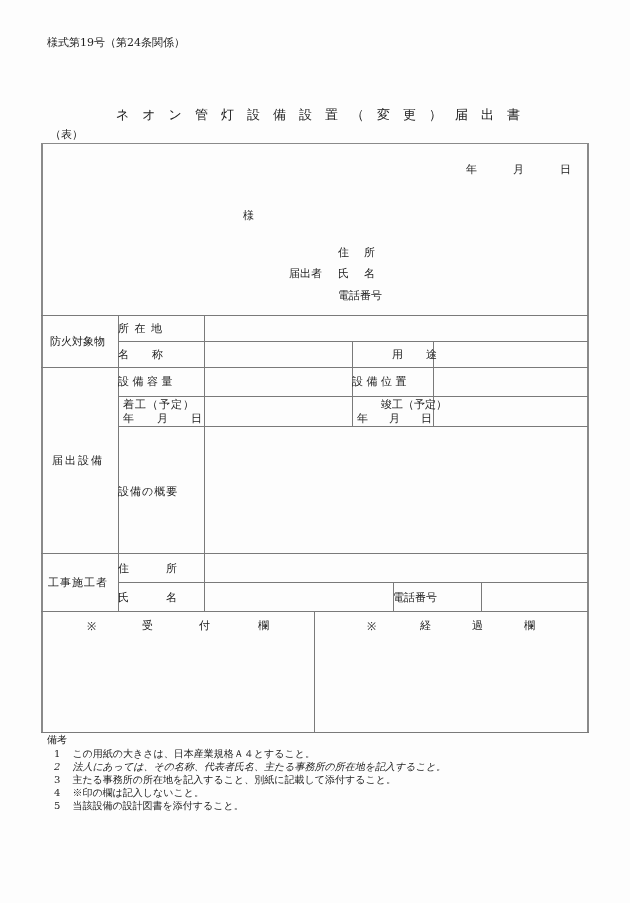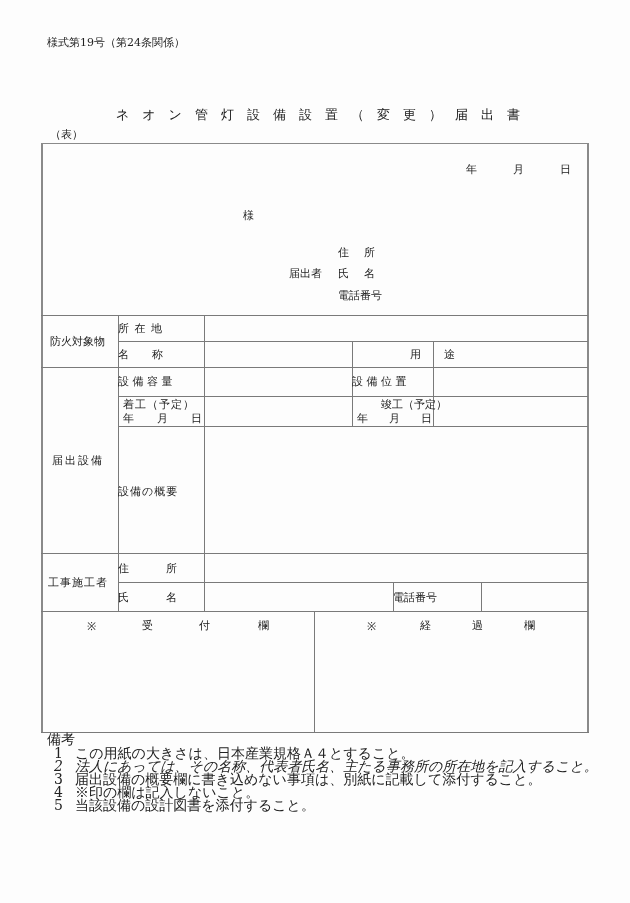--- a/index.html
+++ b/index.html
@@ -6,21 +6,21 @@
   body { width:630px; height:903px; position:relative; overflow:hidden;
          font-family:"DejaVu Serif","Liberation Serif",serif; color:#222; }
   .abs { position:absolute; white-space:nowrap; }
   .t11 { font-size:11px; }
   .title { font-size:13px; letter-spacing:13px; }
   .line { position:absolute; background:#7a7a7a; }
   .h { height:1px; }
   .v { width:1px; }
   .frame-v { width:1.5px; background:#8a8a8a; }
   .c { text-align:left; }
-  .note { font-size:14px; line-height:13.5px; }
+  .note { font-size:10px; line-height:13.5px; }
 </style>
 </head>
 <body>
 
 <div class="abs t11" style="left:47px;top:35px;">様式第19号（第24条関係）</div>
 <div class="abs title" style="left:116px;top:106px;">ネオン管灯設備設置（変更）届出書</div>
 <div class="abs t11" style="left:50px;top:127px;">（表）</div>
 
 <div class="line h" style="left:41px;top:143px;width:548px;background:#8a8a8a;"></div>
 <div class="line frame-v" style="left:41px;top:143px;height:590px;"></div>
@@ -53,21 +53,21 @@
 <div class="line v" style="left:433px;top:367px;height:59px;"></div>
 <div class="line v" style="left:393px;top:582px;height:29px;"></div>
 <div class="line v" style="left:481px;top:582px;height:29px;"></div>
 <div class="line v" style="left:314px;top:611px;height:121px;"></div>
 
 <div class="abs t11" style="left:50px;top:334px;">防火対象物</div>
 <div class="abs t11 c" style="left:118px;top:321px;width:86px;letter-spacing:1px;">所 在 地</div>
 <div class="abs t11" style="left:205px;top:316px;width:382px;height:25px;"></div>
 <div class="abs t11 c" style="left:118px;top:347px;width:86px;letter-spacing:6px;">名　称</div>
 <div class="abs t11" style="left:205px;top:342px;width:147px;height:25px;"></div>
-<div class="abs t11 c" style="left:366px;top:347px;width:81px;letter-spacing:6px;padding-left:44px;">用　途</div>
+<div class="abs t11 c" style="left:348px;top:347px;width:81px;letter-spacing:6px;padding-left:44px;">用　途</div>
 <div class="abs t11" style="left:434px;top:342px;width:153px;height:25px;"></div>
 
 <div class="abs t11" style="left:52px;top:453px;letter-spacing:2px;text-align:right;">届出設備</div>
 <div class="abs t11 c" style="left:118px;top:374px;width:86px;">設 備 容 量</div>
 <div class="abs t11" style="left:205px;top:368px;width:147px;height:28px;"></div>
 <div class="abs t11 c" style="left:352px;top:374px;width:81px;">設 備 位 置</div>
 <div class="abs t11" style="left:434px;top:368px;width:153px;height:28px;"></div>
 
 <div class="abs t11" style="left:123px;top:397px;letter-spacing:1px;text-align:center;">着工（予定）</div>
 <div class="abs t11" style="left:123px;top:411px;letter-spacing:6px;">年　月　日</div>
@@ -101,20 +101,20 @@
 </div>
 
 <div class="abs note" style="left:47px;top:733px;">備考</div>
 <div class="abs note" style="left:54px;top:747px;">
   <span>1</span><span style="display:inline-block;width:12px"></span><span>この用紙の大きさは、日本産業規格Ａ４とすること。</span>
 </div>
 <div class="abs note" style="left:54px;top:760px;font-style:italic;">
   <span>2</span><span style="display:inline-block;width:12px"></span><span>法人にあっては、その名称、代表者氏名、主たる事務所の所在地を記入すること。</span>
 </div>
 <div class="abs note" style="left:54px;top:773px;">
-  <span>3</span><span style="display:inline-block;width:12px"></span><span>届出設備の概要欄に書き込めない事項は、別紙に記載して添付すること。</span>
+  <span>3</span><span style="display:inline-block;width:12px"></span><span>主たる事務所の所在地を記入すること、別紙に記載して添付すること。</span>
 </div>
 <div class="abs note" style="left:54px;top:786px;">
   <span>4</span><span style="display:inline-block;width:12px"></span><span>※印の欄は記入しないこと。</span>
 </div>
 <div class="abs note" style="left:54px;top:799px;">
   <span>5</span><span style="display:inline-block;width:12px"></span><span>当該設備の設計図書を添付すること。</span>
 </div>
 
 </body></html>

